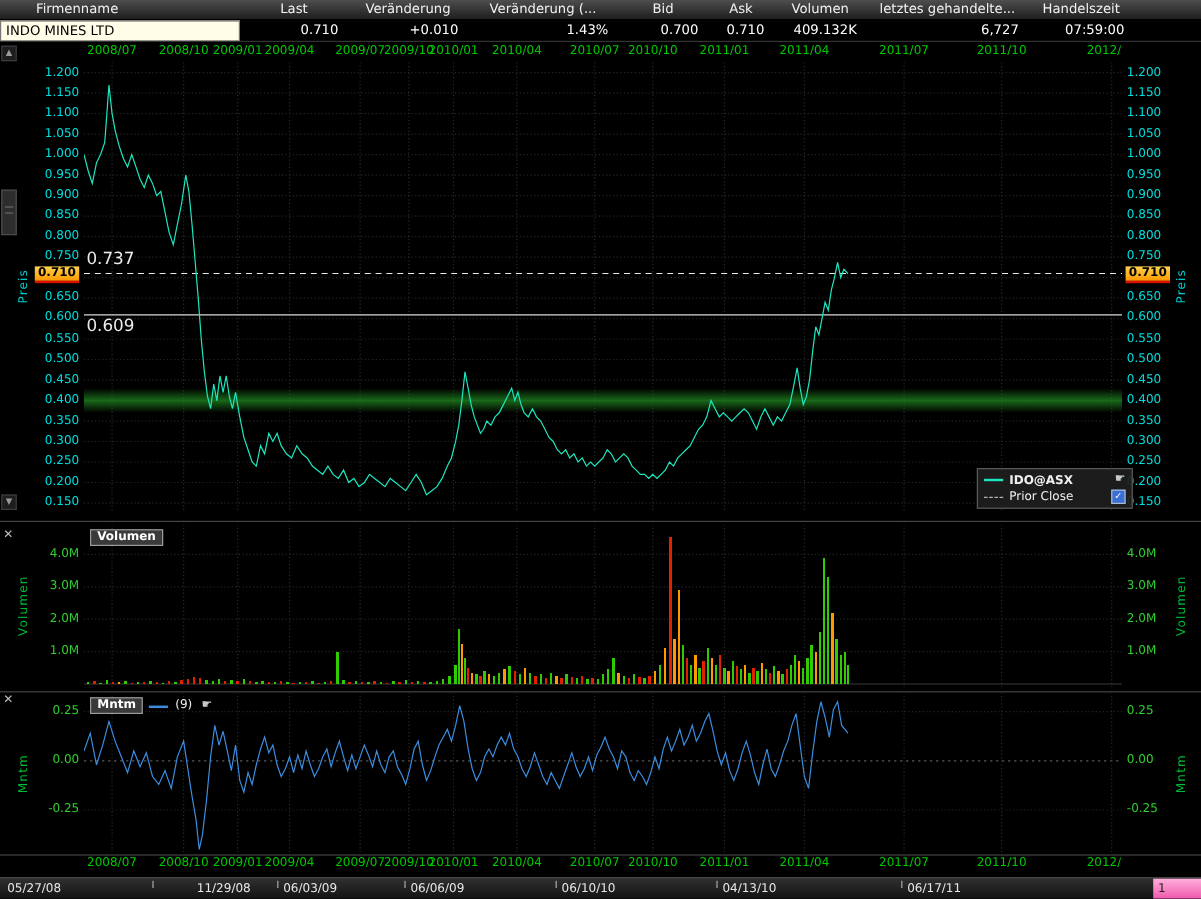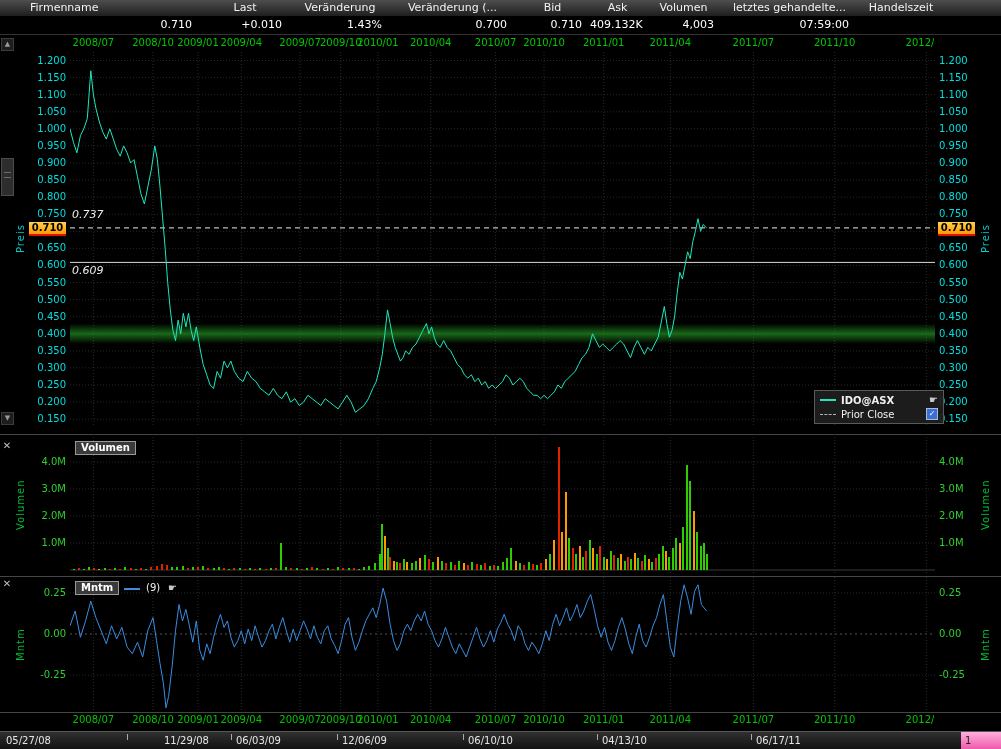--- a/index.html
+++ b/index.html
@@ -24,21 +24,21 @@
   .ytick.r{left:939px;text-align:left;}
   .xaxis{position:absolute;left:0;width:934px;height:13px;overflow:hidden;}
   .xlab{position:absolute;top:1px;font-size:10px;color:#00c800;transform:translateX(-50%);white-space:nowrap;}
   svg.pane{position:absolute;left:70px;z-index:1;}
   
   .chip{position:absolute;background:#3a3a3a;border:1px solid #9a9a9a;color:#fff;
         font-size:10px;line-height:12px;padding:0 5px;z-index:3;font-weight:bold;}
   .pmark{position:absolute;width:37px;height:12px;background:linear-gradient(#ffd34d,#ff9800);
          border-bottom:2px solid #e01000;color:#000;font-size:10px;font-weight:bold;
          text-align:center;line-height:12px;z-index:6;}
-  .anno{position:absolute;font-size:11px;color:#ececec;z-index:4;font-style:italic;}
+  .anno{position:absolute;font-size:14px;color:#ececec;z-index:4;}
   #legend{position:absolute;left:814px;top:390px;width:118px;background:rgba(30,30,30,.92);
           border:1px solid #5a5a5a;padding:2px 5px;z-index:5;}
   .lrow{display:flex;align-items:center;height:14px;gap:5px;}
   .lsample{width:16px;height:0;border-top:2px solid #1ce8c0;}
   .lsample.dash{border-top:1px dashed #b0b0b0;}
   .ltext{font-size:10px;color:#f0f0f0;flex:1;white-space:nowrap;}
   .cbx{width:10px;height:10px;background:#3a6fd8;border:1px solid #aabbcc;color:#fff;
        font-size:8px;line-height:9px;text-align:center;}
   .hand{font-size:10px;color:#c8c8c8;line-height:10px;}
   .mline{position:absolute;width:16px;height:0;border-top:2px solid #3b8de0;z-index:3;}
@@ -72,27 +72,30 @@
       <div class="cell">Veränderung</div>
       <div class="cell">Veränderung (...</div>
       <div class="cell">Bid</div>
       <div class="cell">Ask</div>
       <div class="cell">Volumen</div>
       <div class="cell">letztes gehandelte...</div>
       <div class="cell">Handelszeit</div>
       <div class="cell"></div>
     </div>
   <div id="qvals" class="qrow">
+    <div class="cell" style="padding:0;text-align:left;">
+      <div id="company-cell">INDO MINES LTD</div>
+    </div>
     <div class="cell">0.710</div>
     <div class="cell">+0.010</div>
     <div class="cell">1.43%</div>
     <div class="cell">0.700</div>
     <div class="cell">0.710</div>
     <div class="cell">409.132K</div>
-    <div class="cell">4,003</div>
+    <div class="cell">6,727</div>
     <div class="cell">07:59:00</div>
     <div class="cell"></div>
   </div>
   <div class="sep" style="top:34px;background:#333;"></div>
 
   <div class="railbtn" style="top:38px;">▲</div>
   <div id="railthumb"></div>
   <div class="railbtn" style="top:412px;">▼</div>
   <div class="railx" style="top:440px;">✕</div>
   <div class="railx" style="top:578px;">✕</div>
@@ -409,21 +412,21 @@
   <div class="sep" style="top:712px;"></div>
 
   <div id="slider">
     <div id="slider-end">1</div>
   <div class="slab" style="left: 6px;">05/27/08</div>
       <div class="stick" style="left: 127px;"></div>
       <div class="slab" style="left: 132px; margin-left: 32px;">11/29/08</div>
       <div class="stick" style="left: 231px;"></div>
       <div class="slab" style="left: 236px;">06/03/09</div>
       <div class="stick" style="left: 337px;"></div>
-      <div class="slab" style="left: 342px;">12/06/09</div>
+      <div class="slab" style="left: 342px;">06/06/09</div>
       <div class="stick" style="left: 463px;"></div>
       <div class="slab" style="left: 468px;">06/10/10</div>
       <div class="stick" style="left: 597px;"></div>
       <div class="slab" style="left: 602px;">04/13/10</div>
       <div class="stick" style="left: 751px;"></div>
       <div class="slab" style="left: 756px;">06/17/11</div>
     </div>
 
 <div class="ytick l" style="top: 55.5388px; color: rgb(0, 222, 222);">1.200</div>
     <div class="ytick r" style="top: 55.5388px; color: rgb(0, 222, 222);">1.200</div>

